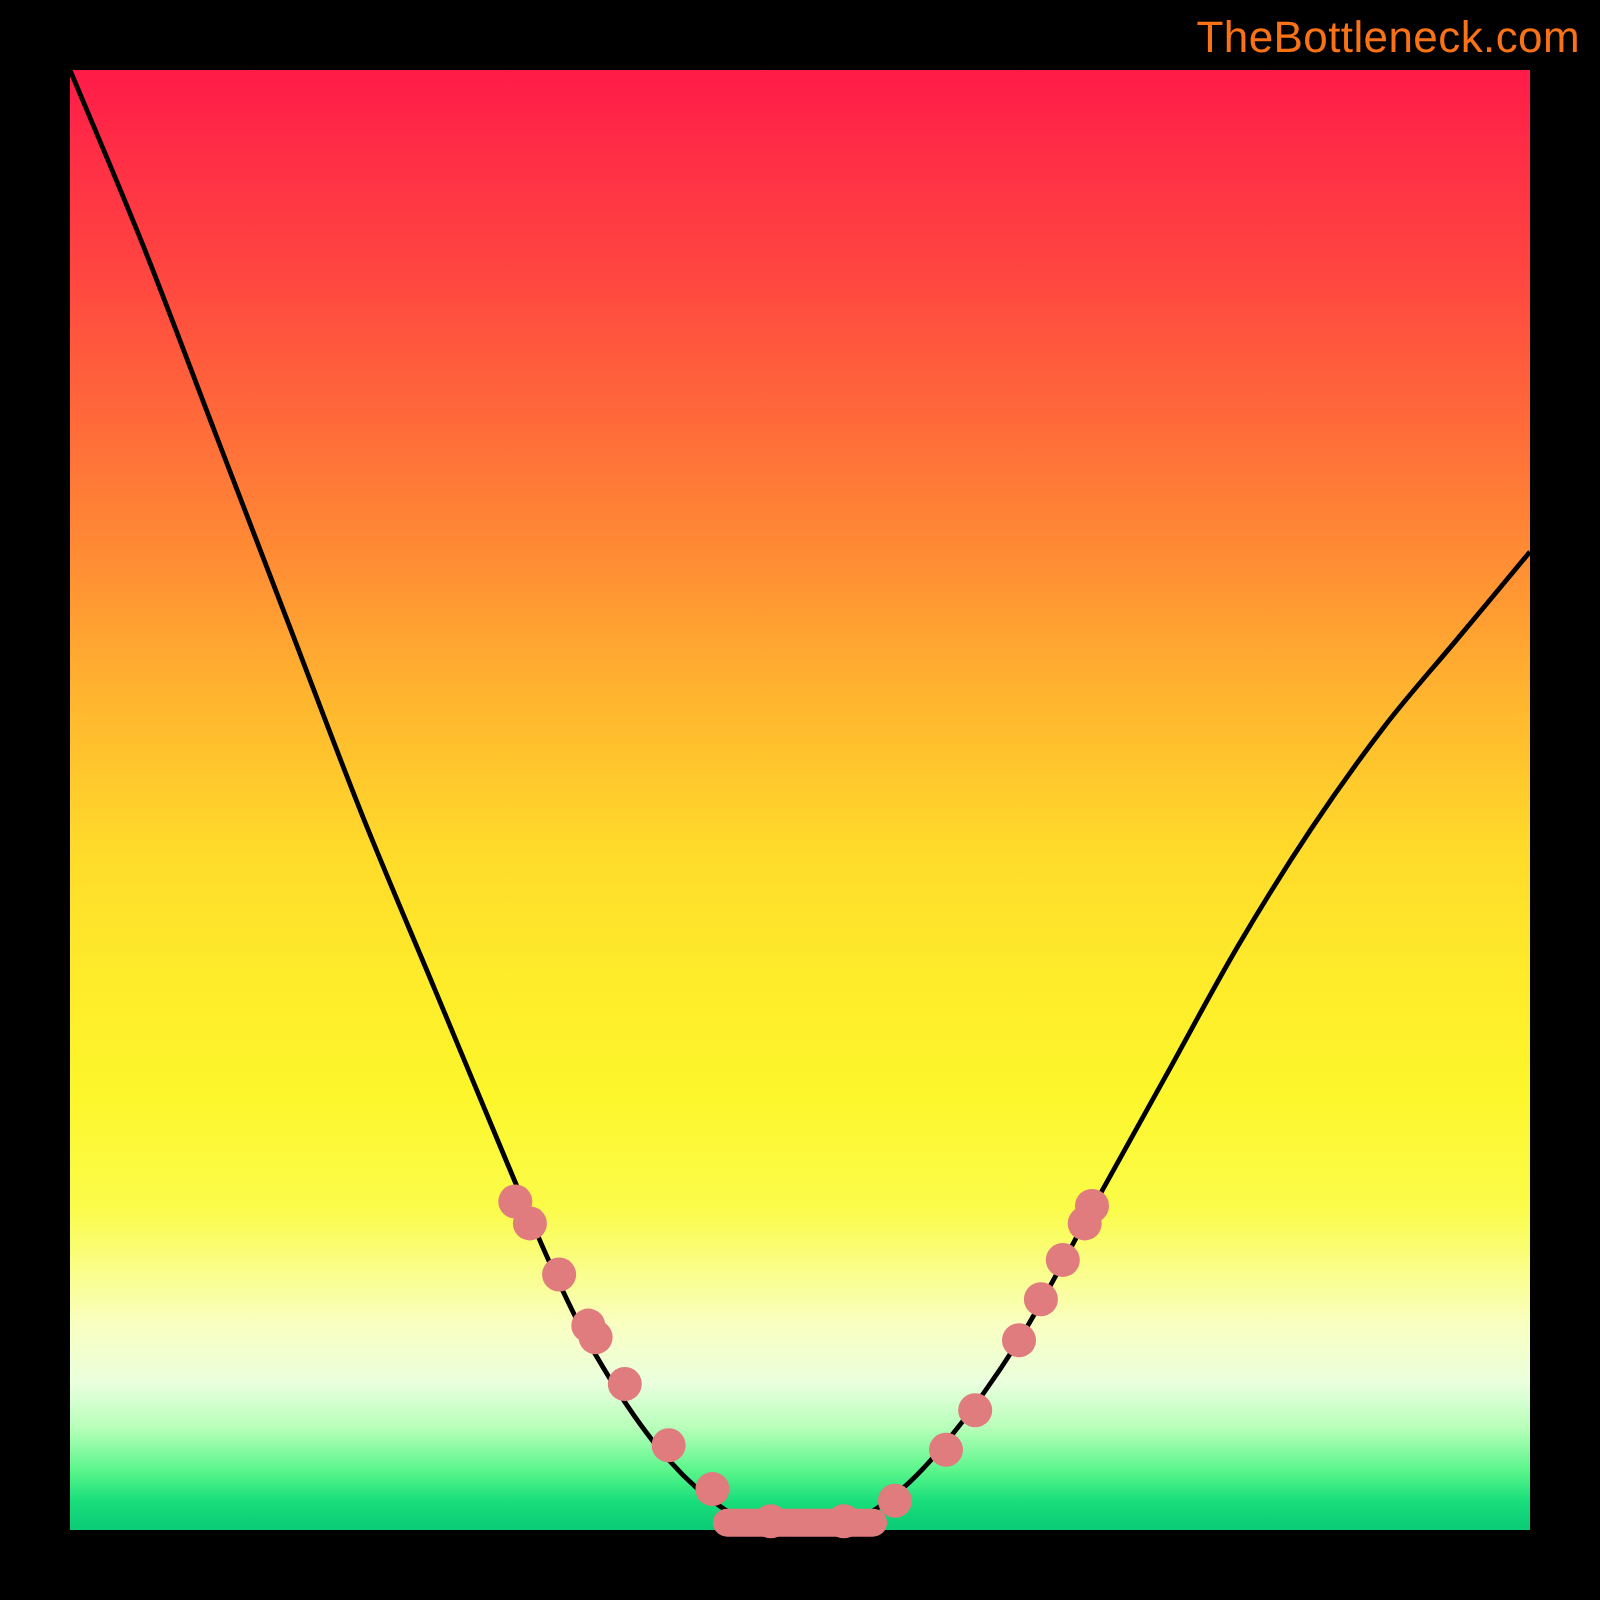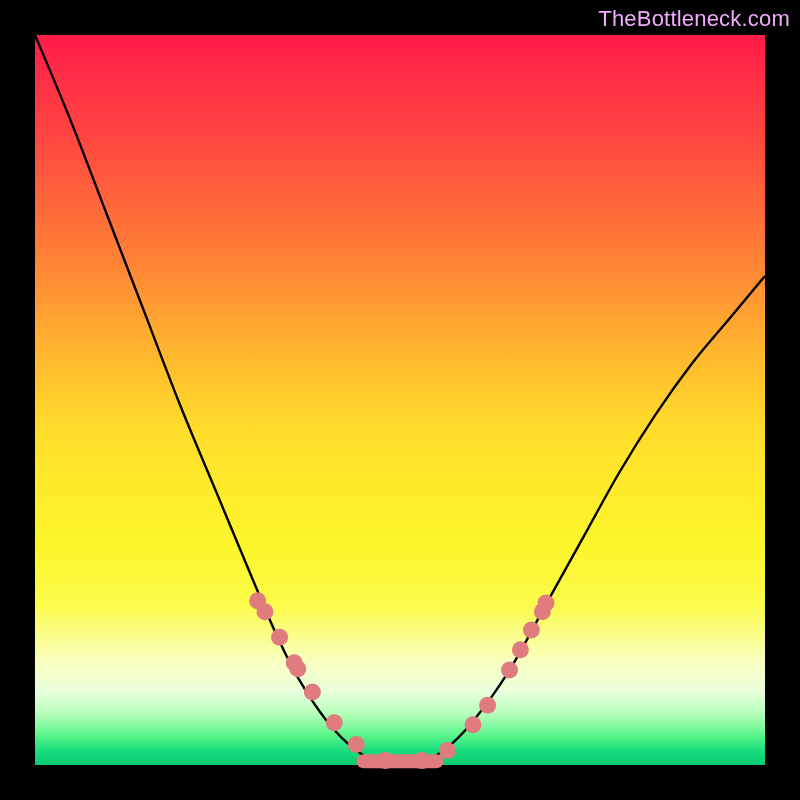--- a/index.html
+++ b/index.html
@@ -41,21 +41,21 @@
       #b7ffba 93%,
       #58f58a 96%,
       #19de7b 98%,
       #0acb76 100%
     );
   }
   .watermark {
     position: absolute;
     top: 6px;
     right: 10px;
-    color: #f0abfc;
+    color: #f97316;
     font-size: 22px;
     letter-spacing: 0.2px;
     user-select: none;
   }
   svg.curve {
     position: absolute;
     left: 0;
     top: 0;
     width: 730px;
     height: 730px;

